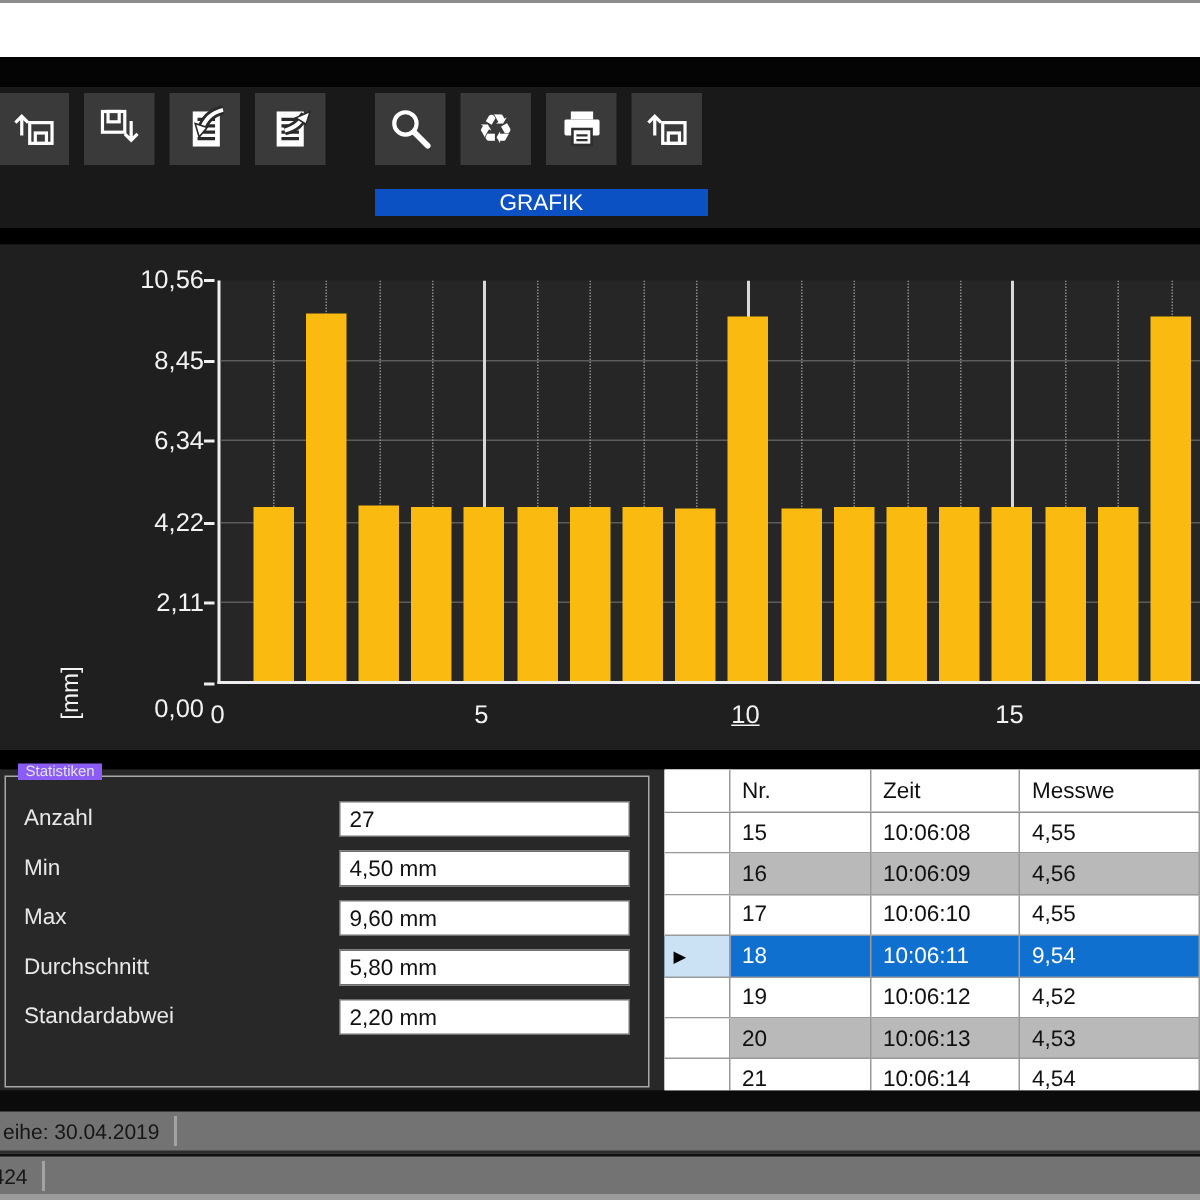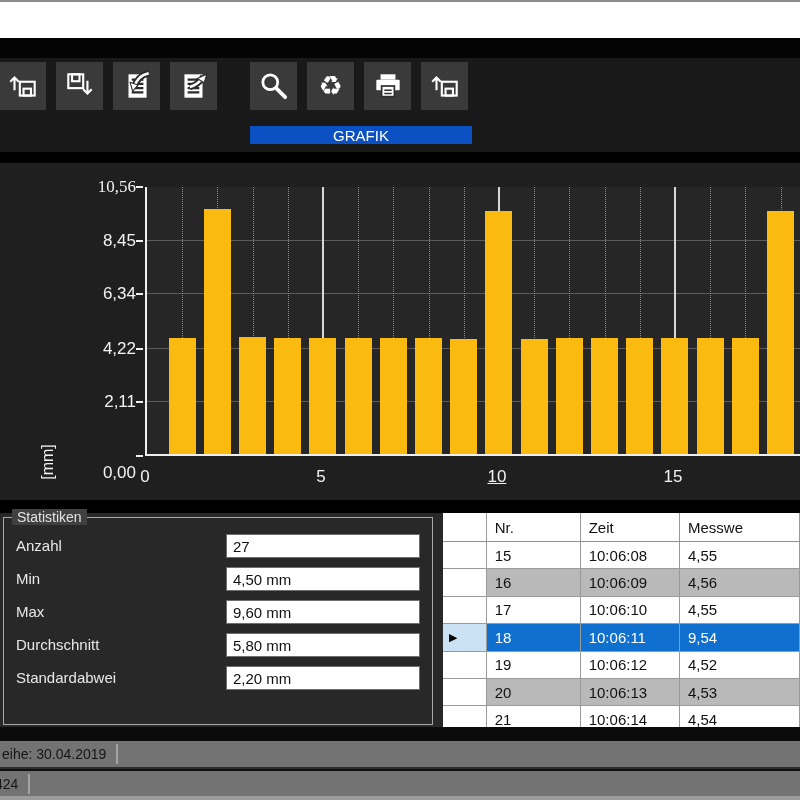--- a/index.html
+++ b/index.html
@@ -33,21 +33,21 @@
   .ytick-mark{position:absolute;width:7px;height:2px;background:#eeeeee;}
   .xtick-label{position:absolute;width:44px;text-align:center;color:#f2f2f2;font-size:17px;}
   .ylabel{position:absolute;left:30px;top:290px;transform:rotate(-90deg);transform-origin:center;color:#f2f2f2;font-size:16px;}
 
   .gap2{position:absolute;left:0;top:500px;width:800px;height:13px;background:#000;}
 
   
   .bottom-region{position:absolute;left:0;top:513px;width:800px;height:214px;background:#282828;}
 
   .groupbox{position:absolute;left:3px;top:4px;width:430px;height:208px;border:1px solid #a8a8a8;}
-  .groupbox .legend{position:absolute;left:8px;top:-9px;background:#404040;color:#e2e2e2;font-size:14px;padding:0 5px;}
+  .groupbox .legend{position:absolute;left:8px;top:-9px;background:#8b5cf6;color:#e2e2e2;font-size:10px;padding:0 5px;}
   .stat-row{position:absolute;left:0;width:100%;height:24px;}
   .stat-label{position:absolute;left:12px;top:3px;color:#e8e8e8;font-size:15px;}
   .stat-input{position:absolute;left:222px;top:0;width:194px;height:24px;background:#fff;border:1px solid #6f6f6f;font-size:15px;color:#111;padding:0 6px;}
 
   
   .dtable{position:absolute;left:443px;top:0;width:357px;height:214px;background:#ffffff;overflow:hidden;font-size:15px;color:#111;}
   .thead{display:flex;height:29px;border-bottom:1px solid #8f8f8f;background:#fff;}
   .trow{display:flex;height:27.4px;background:#fff;}
   .trow.gray{background:#b9b9b9;}
   .trow.selected{background:#1070d0;color:#fff;}
@@ -219,21 +219,21 @@
         <div class="ytick-label" style="left: 74px; top: 283px; margin-top: 17px;">0,00</div>
         <div class="ytick-mark" style="left: 136px; top: 292px;"></div>
         <div class="ytick-label" style="left: 74px; top: 229.251px;">2,11</div>
         <div class="ytick-mark" style="left: 136px; top: 238.251px;"></div>
         <div class="ytick-label" style="left: 74px; top: 175.502px;">4,22</div>
         <div class="ytick-mark" style="left: 136px; top: 184.502px;"></div>
         <div class="ytick-label" style="left: 74px; top: 121.498px;">6,34</div>
         <div class="ytick-mark" style="left: 136px; top: 130.498px;"></div>
         <div class="ytick-label" style="left: 74px; top: 67.7491px;">8,45</div>
         <div class="ytick-mark" style="left: 136px; top: 76.7491px;"></div>
-        <div class="ytick-label" style="left: 74px; top: 14px; font-family: Liberation Serif, serif;">10,56</div>
+        <div class="ytick-label" style="left: 74px; top: 14px;">10,56</div>
         <div class="ytick-mark" style="left: 136px; top: 23px;"></div>
         <div class="xtick-label" style="left: 123px; top: 304px;">0</div>
         <div class="xtick-label" style="left: 298.981px; top: 304px;">5</div>
         <div class="xtick-label" style="left: 474.961px; top: 304px; text-decoration: underline;">10</div>
         <div class="xtick-label" style="left: 650.942px; top: 304px;">15</div>
       </div>
   </div>
 
   <div class="gap2"></div>
 

